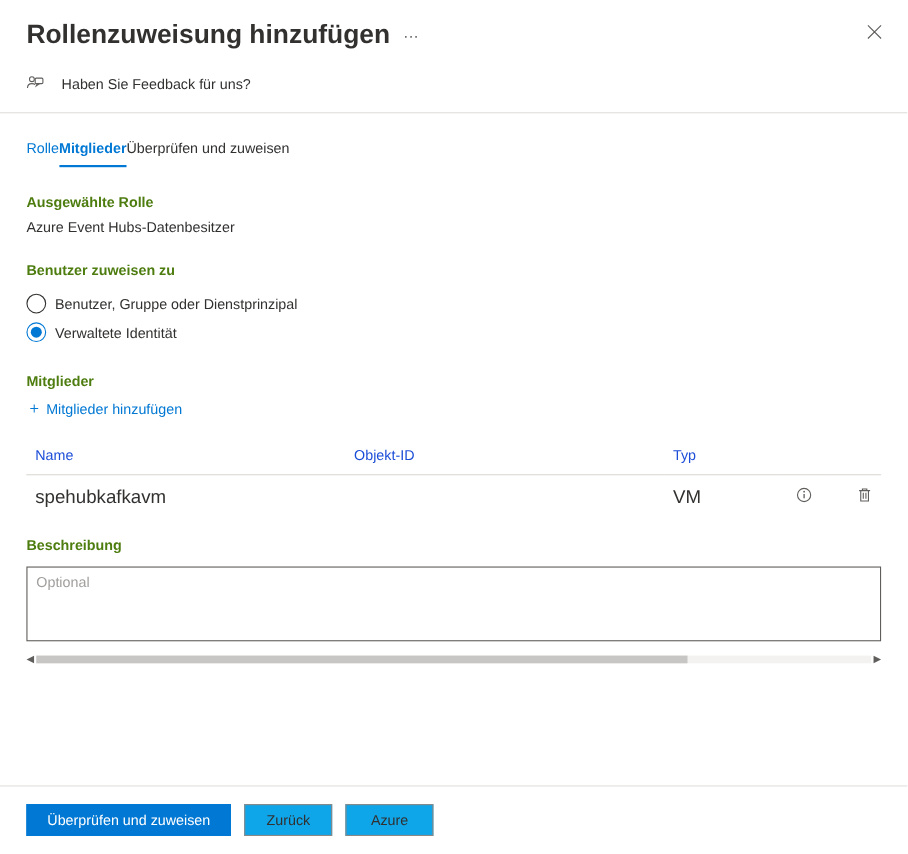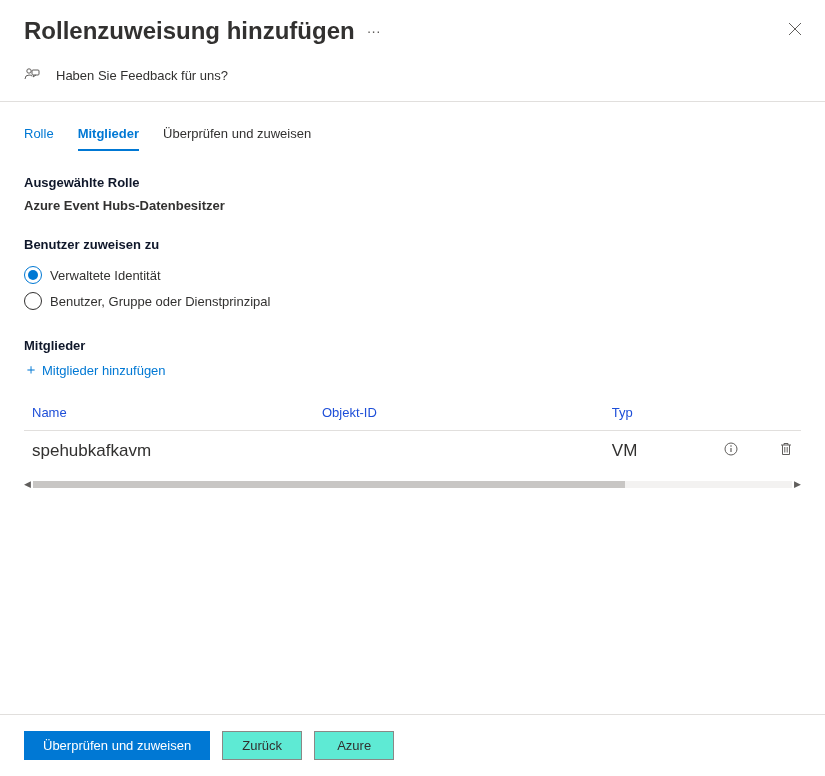--- a/index.html
+++ b/index.html
@@ -54,21 +54,20 @@
       gap: 16px;
       border-bottom: 1px solid #e1dfdd;
       color: #323130;
       cursor: pointer;
     }
     .feedback-icon {
       color: #605e5c;
     }
     .tabs {
       display: flex;
-      gap: 24px;
       padding: 0 24px;
       margin-top: 18px;
     }
     .tab {
       padding: 6px 0 10px 0;
       cursor: pointer;
       color: #323130;
       font-size: 13px;
       position: relative;
     }
@@ -87,28 +86,27 @@
     }
     .tab.link {
       color: #0078d4;
     }
     .content {
       padding: 24px;
     }
     .section-label {
       font-weight: 600;
       font-size: 13px;
-      color: #0f172a;
+      color: #4d7c0f;
       margin-bottom: 8px;
     }
     .section-value {
       font-size: 13px;
       color: #323130;
       margin-bottom: 24px;
-      font-weight: bold;
     }
     .radio-group {
       margin-top: 10px;
       margin-bottom: 24px;
     }
     .radio-option {
       display: flex;
       align-items: center;
       gap: 8px;
       padding: 4px 0;
@@ -225,21 +223,21 @@
       border-top: 1px solid #e1dfdd;
       display: flex;
       gap: 12px;
     }
     .btn {
       padding: 6px 18px;
       font-size: 13px;
       font-family: inherit;
       cursor: pointer;
       border: 1px solid #8a8886;
-      background: #5eead4;
+      background: #0ea5e9;
       color: #323130;
       min-width: 80px;
     }
     .btn-primary {
       background: #0078d4;
       border-color: #0078d4;
       color: #fff;
     }
     .desc-section {
       margin-top: 16px;
@@ -279,26 +277,26 @@
 </div>
 
 <div class="content">
 
   <div class="section-label">Ausgewählte Rolle</div>
   <div class="section-value">Azure Event Hubs-Datenbesitzer</div>
 
   <div class="section-label">Benutzer zuweisen zu</div>
   <div class="radio-group">
     <div class="radio-option">
+      <span class="radio-circle"></span>
+      <span>Benutzer, Gruppe oder Dienstprinzipal</span>
+    </div>
+    <div class="radio-option">
       <span class="radio-circle selected"></span>
       <span>Verwaltete Identität</span>
-    </div>
-    <div class="radio-option">
-      <span class="radio-circle"></span>
-      <span>Benutzer, Gruppe oder Dienstprinzipal</span>
     </div>
   </div>
 
   <div class="section-label">Mitglieder</div>
   <div class="add-link">
     <span class="plus-icon">＋</span>
     <span>Mitglieder hinzufügen</span>
   </div>
 
   <table class="table">
@@ -329,20 +327,24 @@
           <span class="delete-icon">
             <svg width="14" height="14" viewBox="0 0 14 14">
                 <path d="M2 3 L12 3 M5 3 L5 1.5 L9 1.5 L9 3 M3.5 3 L3.5 12.5 L10.5 12.5 L10.5 3 M5.8 5 L5.8 10.5 M8.2 5 L8.2 10.5" fill="none" stroke="#605e5c" stroke-width="1"></path>
               </svg>
           </span>
         </td>
       </tr>
     </tbody>
   </table>
 
+  <div class="desc-section">
+    <div class="section-label">Beschreibung</div>
+    <textarea class="description-field" placeholder="Optional" style=""></textarea>
+  </div>
 
   <div class="scrollbar-track">
     <span class="scroll-arrow">◀</span>
     <div class="scroll-track-bg">
       <div class="scroll-thumb-inner"></div>
     </div>
     <span class="scroll-arrow">▶</span>
   </div>
 
 </div>

